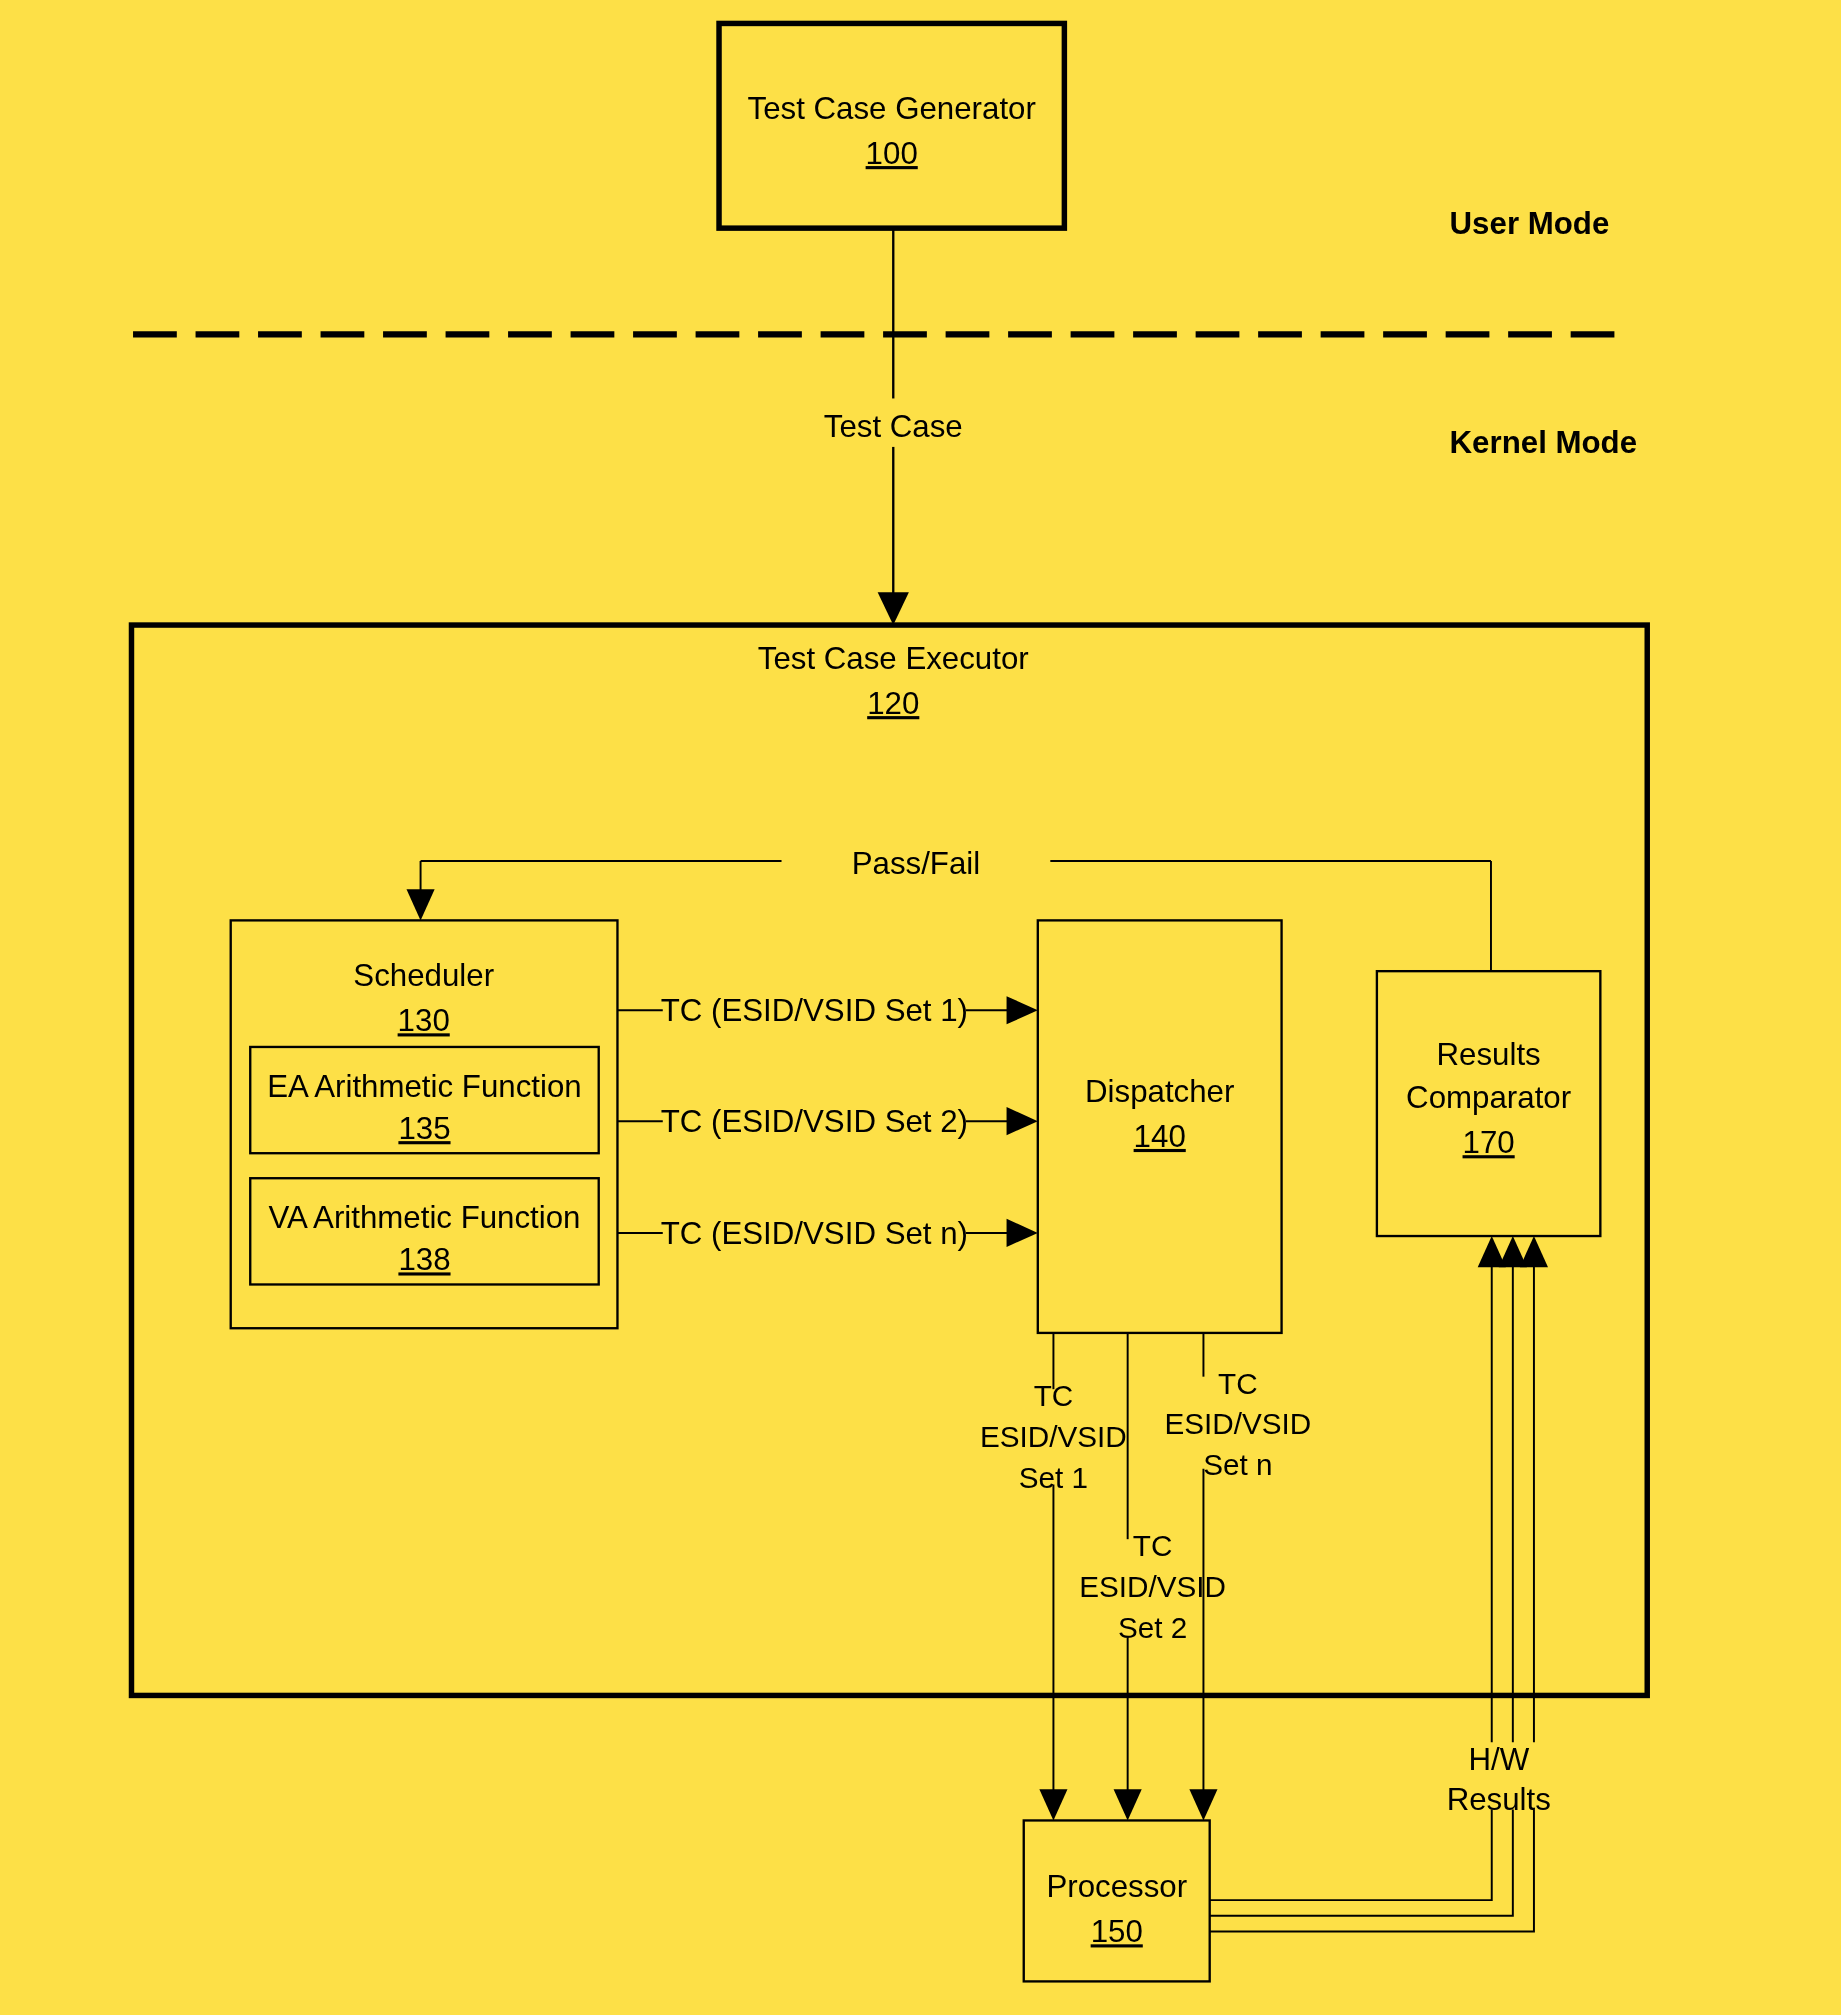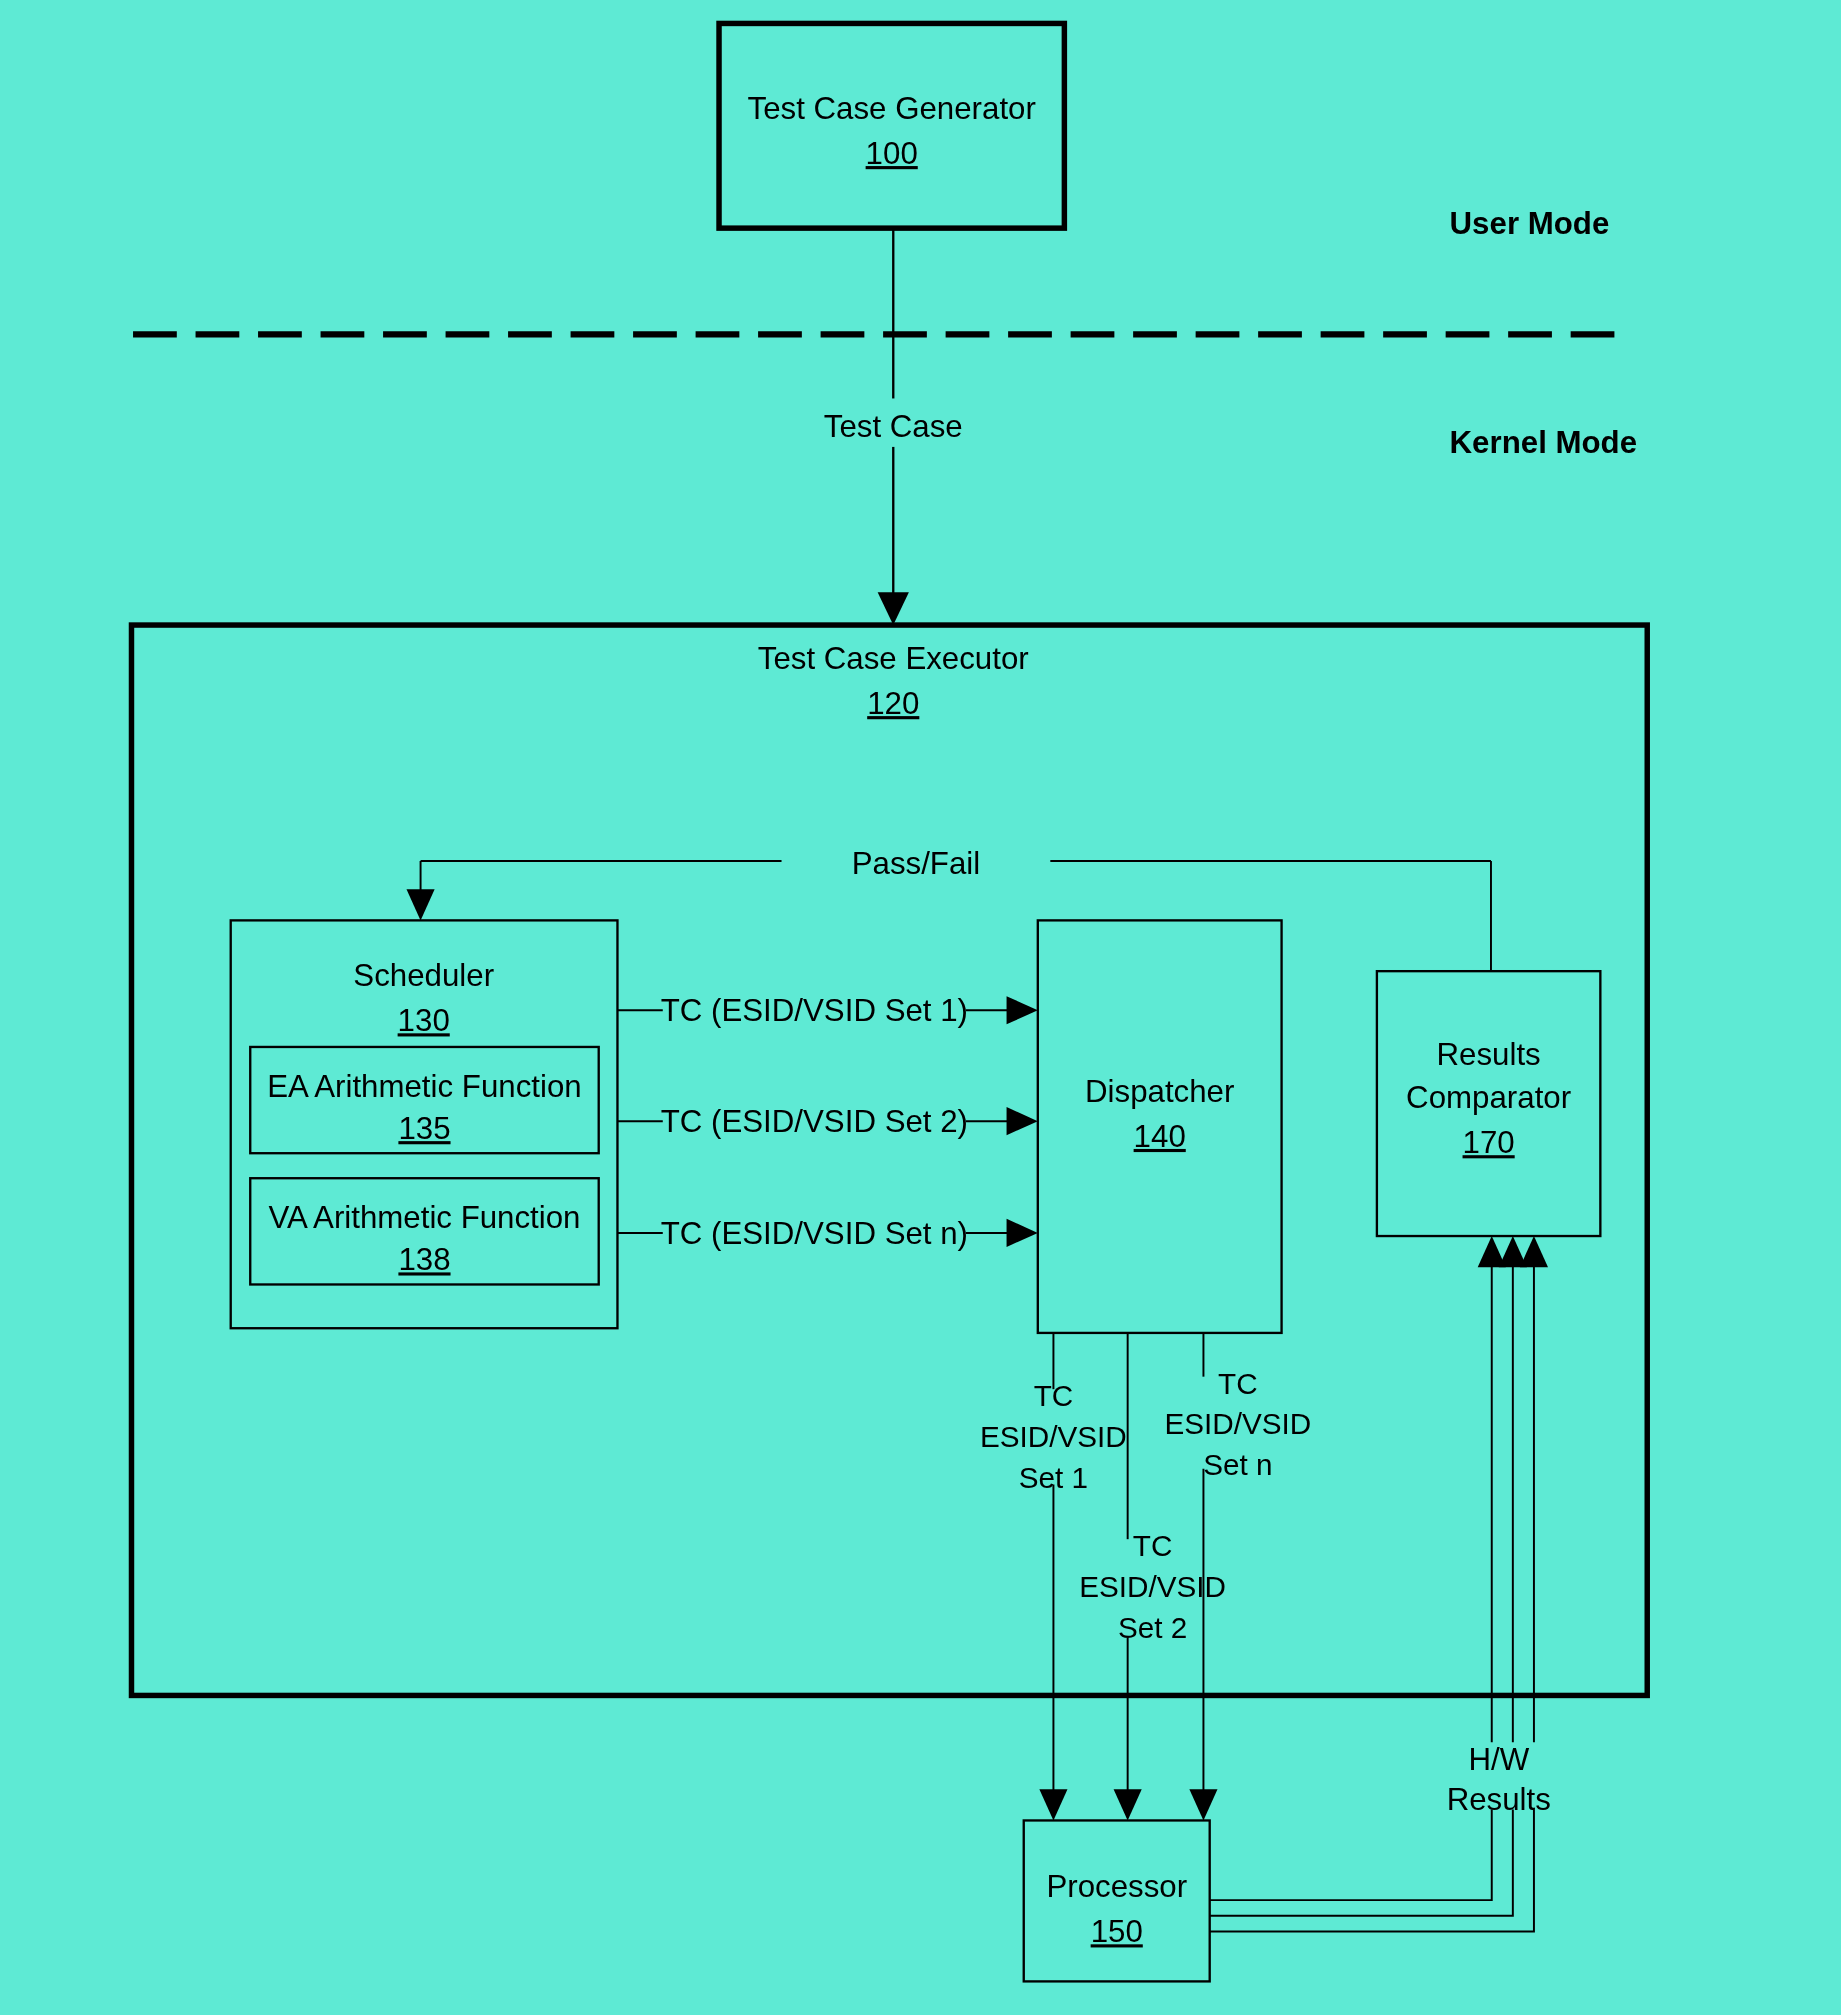--- a/index.html
+++ b/index.html
@@ -4,21 +4,21 @@
 <style>
   html, body {
     margin: 0;
     padding: 0;
     background: #ffffff;
   }
   #canvas {
     position: relative;
     width: 1842px;
     height: 2015px;
-    background: #5eead4;
+    background: #fde047;
     font-family: "Liberation Sans", sans-serif;
   }
   svg.diagram {
     position: absolute;
     top: 0;
     left: 0;
     width: 1842px;
     height: 2015px;
     overflow: visible;
   }

